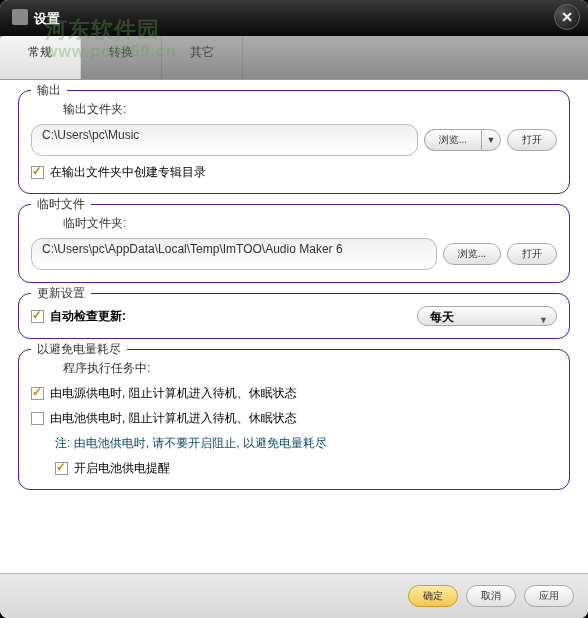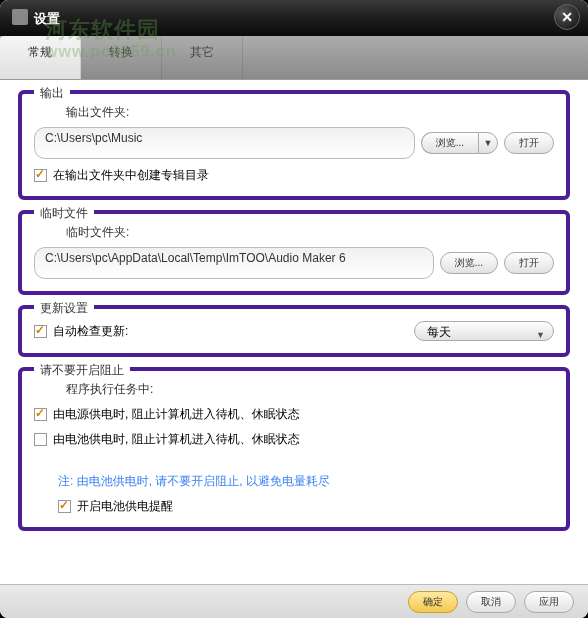--- a/index.html
+++ b/index.html
@@ -73,22 +73,22 @@
   border-top-left-radius: 4px;
   border-top-right-radius: 4px;
 }
 .content {
   padding: 10px 18px;
   background: #fff;
   height: 500px;
   overflow: auto;
 }
 .fieldset {
-  border: 4px solid #4c1d95;
-  border-radius: 6px;
+  border: 1px solid #4c1d95;
+  border-radius: 12px;
   margin-bottom: 10px;
   padding: 10px 12px 12px 12px;
   position: relative;
 }
 .legend {
   position: absolute;
   top: -9px; left: 12px;
   background: #fff;
   padding: 0 6px;
   color: #333;
@@ -159,25 +159,25 @@
   min-width: 140px;
   cursor: pointer;
 }
 .select::after {
   content: "▼";
   position: absolute;
   right: 8px; top: 3px;
   font-size: 9px; color: #555;
 }
 .indent { margin-left: 24px; }
-.note { color: #3b82f6; margin-top: 25px; margin-left: 24px; }
+.note { color: #0c4a6e; margin-top: 8px; margin-left: 24px; }
 .footer {
   position: absolute;
   bottom: 0; left: 0; right: 0;
-  height: 34px;
+  height: 45px;
   background: linear-gradient(to bottom, #eaeaea, #d8d8d8);
   border-top: 1px solid #bbb;
   display: flex;
   justify-content: flex-end;
   align-items: center;
   padding: 0 14px;
   gap: 8px;
 }
 .restore-row {
   display: flex; justify-content: flex-end;
@@ -236,32 +236,32 @@
       <span class="label">临时文件夹:</span>
       <div class="row">
         <div class="path-input">C:\Users\pc\AppData\Local\Temp\ImTOO\Audio Maker 6</div>
         <div class="btn">浏览...</div>
         <div class="btn">打开</div>
       </div>
     </div>
 
     <div class="fieldset">
       <div class="legend">更新设置</div>
-      <div class="chk-row" style="margin-top:2px;">
+      <div class="chk-row" style="margin-top:2px;font-weight:bold;">
         <div class="chk checked"></div>
         <span>自动检查更新:</span>
         <div class="spacer-right"></div>
         <div class="select">
           <span>每天</span>
         </div>
       </div>
     </div>
 
     <div class="fieldset">
-      <div class="legend">请不要开启阻止</div>
+      <div class="legend">以避免电量耗尽</div>
       <span class="label">程序执行任务中:</span>
       <div class="chk-row">
         <div class="chk checked"></div>
         <span>由电源供电时, 阻止计算机进入待机、休眠状态</span>
       </div>
       <div class="chk-row">
         <div class="chk"></div>
         <span>由电池供电时, 阻止计算机进入待机、休眠状态</span>
       </div>
       <div class="note">注: 由电池供电时, 请不要开启阻止, 以避免电量耗尽</div>

